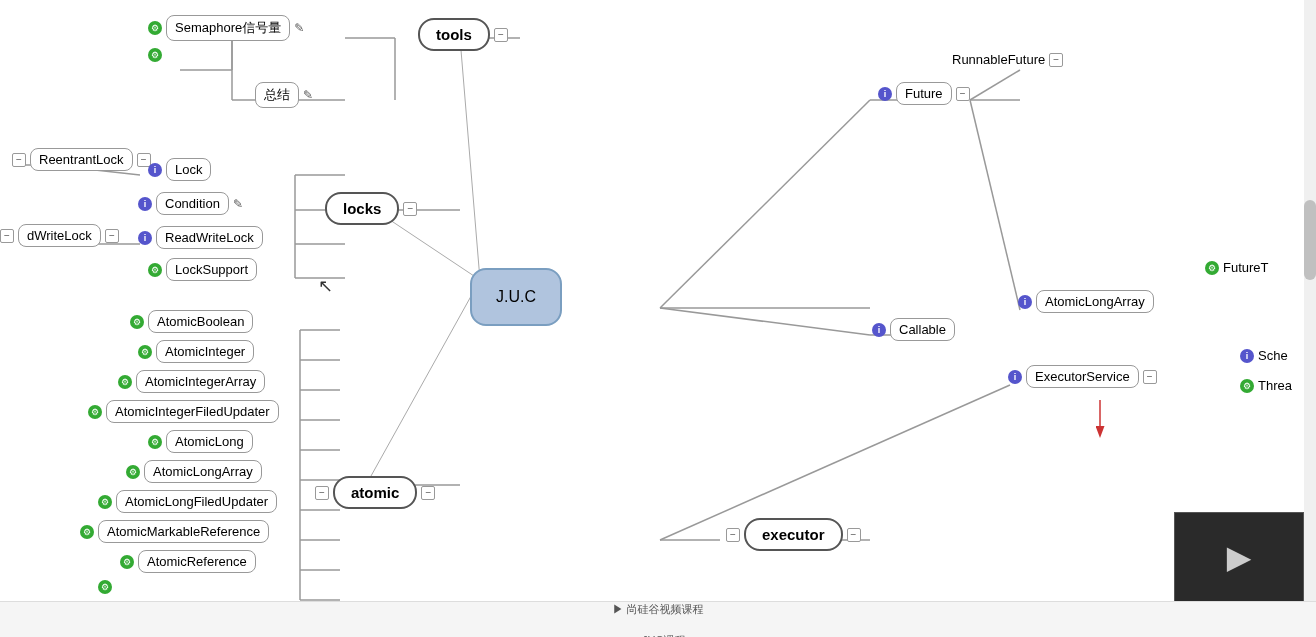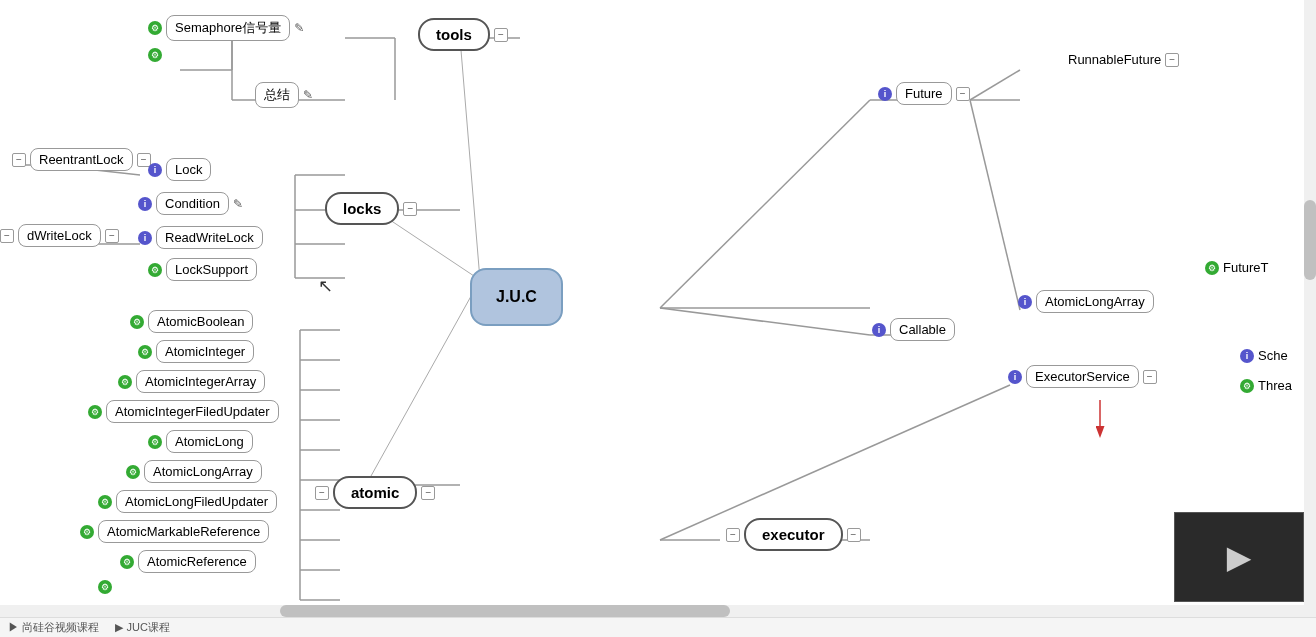--- a/index.html
+++ b/index.html
@@ -162,29 +162,30 @@
     .play-icon {
       color: #ccc;
       font-size: 32px;
     }
 
     .bottom-bar {
       position: absolute;
       bottom: 0;
       left: 0;
       right: 0;
-      height: 20px;
+      height: 36px;
       background: #f5f5f5;
       border-top: 1px solid #ddd;
       display: flex;
       align-items: center;
       padding: 0 8px;
       gap: 16px;
       font-size: 11px;
       color: #555;
+      flex-direction: column;
     }
 
     .cursor-indicator {
       position: absolute;
       left: 318px;
       top: 275px;
       font-size: 18px;
       color: #333;
       pointer-events: none;
     }
@@ -256,21 +257,21 @@
     </defs>
 
     <line x1="480" y1="280" x2="460" y2="38" stroke="#aaa" stroke-width="1"></line>
     <line x1="480" y1="280" x2="375" y2="210" stroke="#aaa" stroke-width="1"></line>
     <line x1="480" y1="280" x2="366" y2="485" stroke="#aaa" stroke-width="1"></line>
     <line x1="660" y1="308" x2="870" y2="308" stroke="#999" stroke-width="1.5"></line>
   </svg>
 
   <div class="node" style="left: 470px; top: 268px;">
     <div class="node-box center-node">
-      <div style="font-size:16px;font-weight:bold;">J.U.C</div>
+      <div style="font-size:16px;font-weight:normal;">J.U.C</div>
     </div>
   </div>
 
   <div class="node" style="left: 418px; top: 18px;">
     <div class="node-box category-node">
       <span>tools</span>
     </div>
     <span class="collapse-btn">−</span>
   </div>
 
@@ -420,21 +421,21 @@
   </div>
 
   <div class="node" style="left: 878px; top: 82px;">
     <span class="icon-info">i</span>
     <div class="node-box">
       <span>Future</span>
     </div>
     <span class="collapse-btn">−</span>
   </div>
 
-  <div class="node" style="left: 1068px; top: 52px;">
+  <div class="node" style="left: 952px; top: 52px;">
     <span>RunnableFuture</span>
     <span class="collapse-btn">−</span>
   </div>
 
   <div class="node" style="left: 1018px; top: 290px;">
     <span class="icon-info">i</span>
     <div class="node-box">
       <span>AtomicLongArray</span>
     </div>
   </div>

